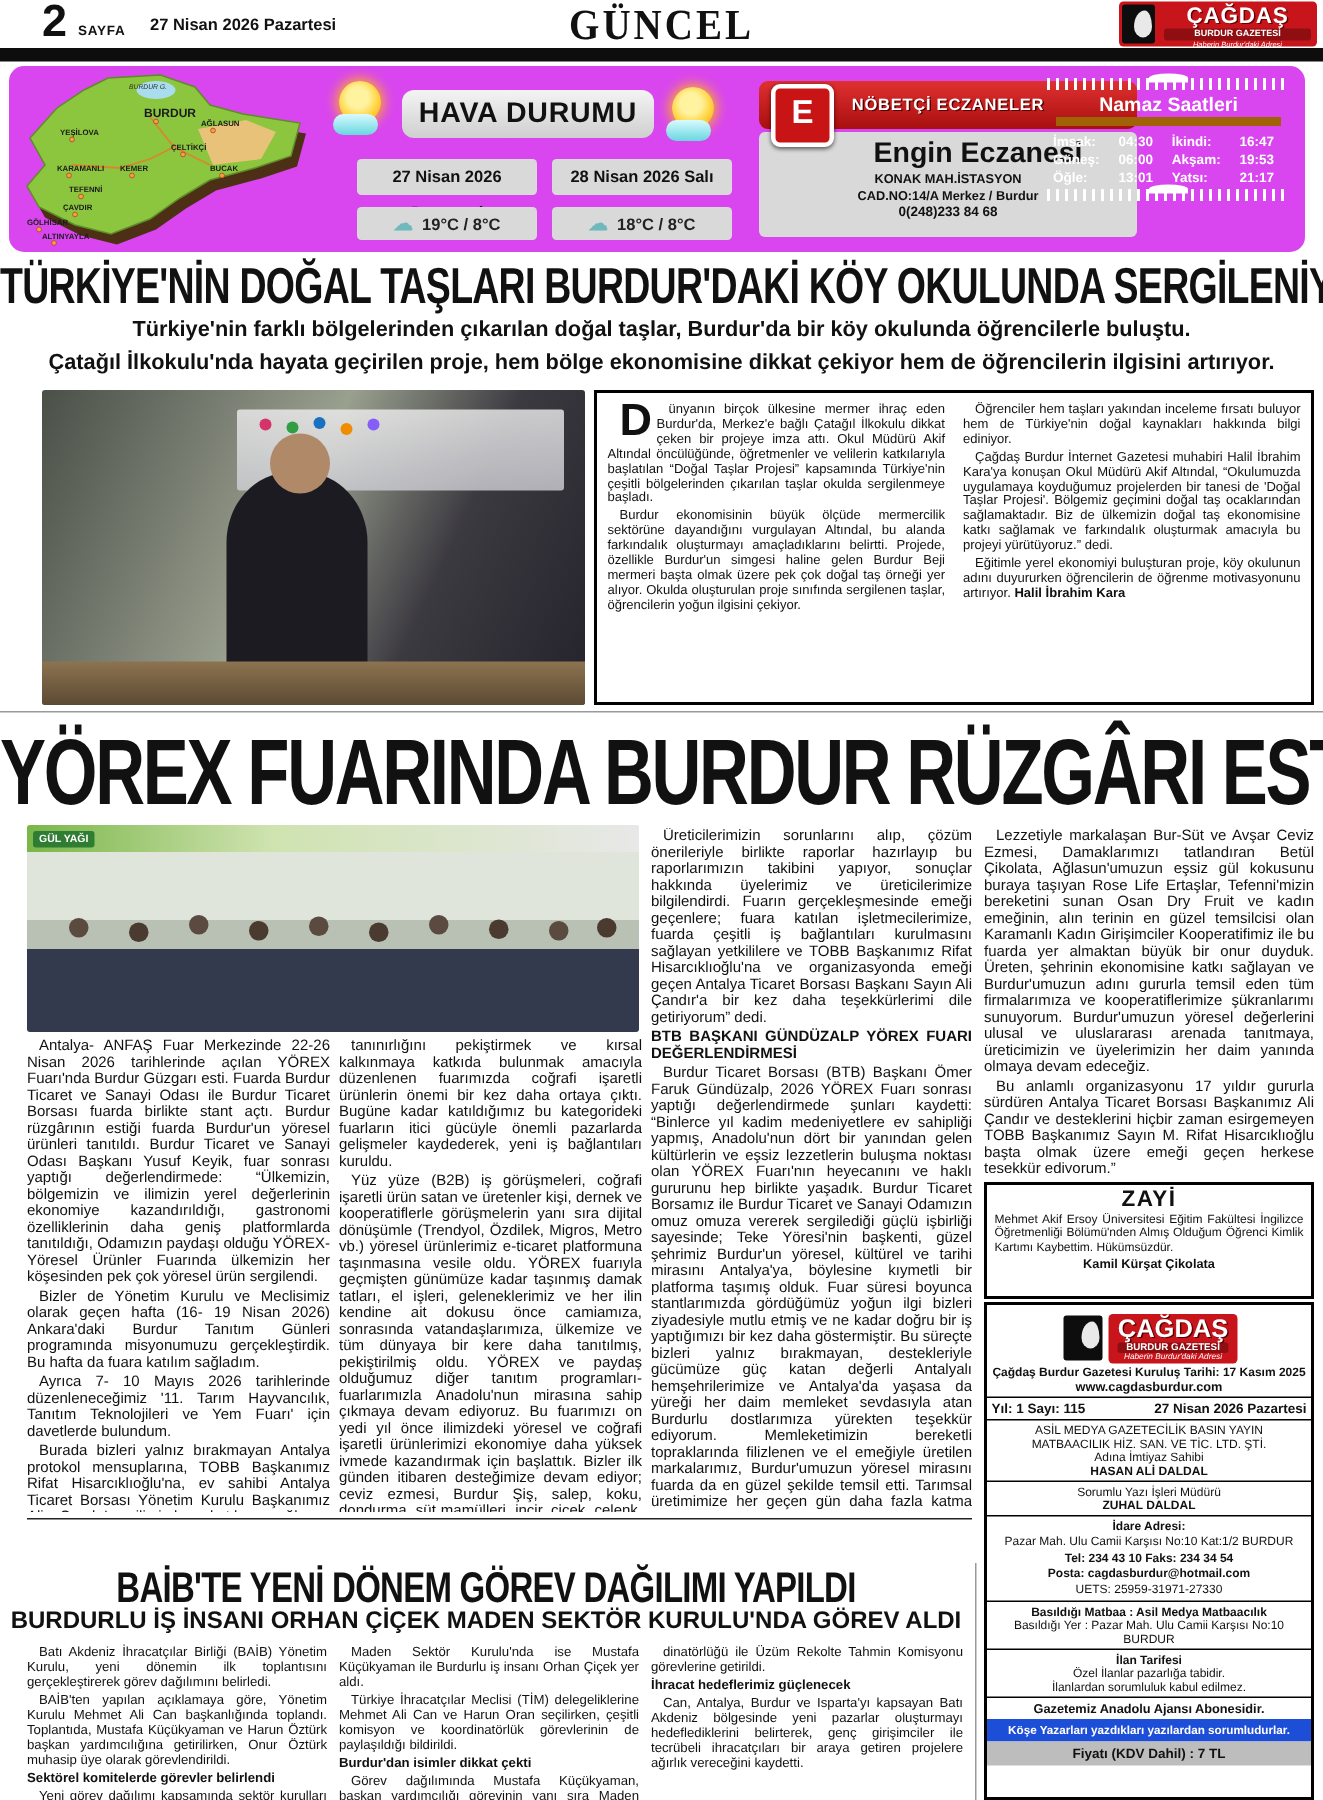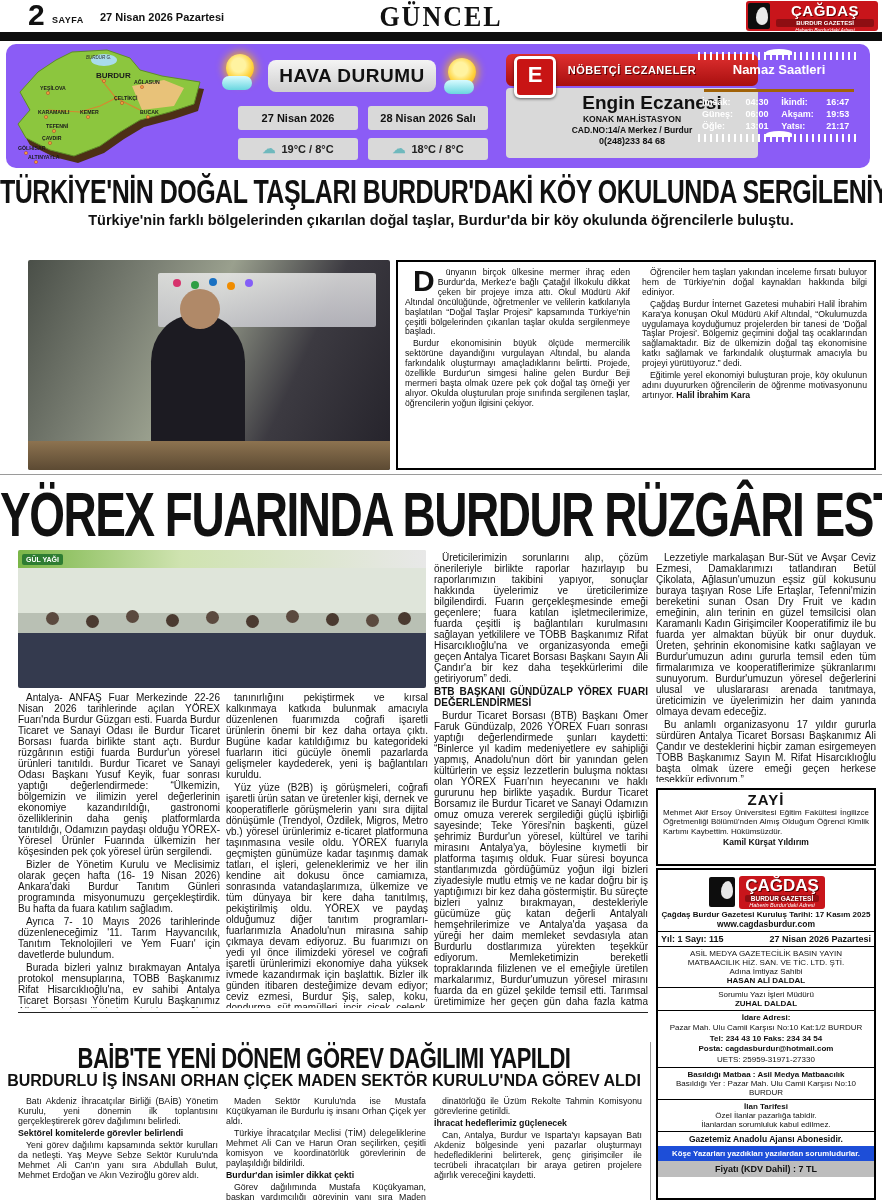--- a/index.html
+++ b/index.html
@@ -16,21 +16,21 @@
   .brandbox{position:absolute;right:4px;top:1px;width:132px;height:30px;background:#c8151b;border-radius:3px;display:flex;}
   .ata{width:22px;height:26px;margin:2px;background:#0d0d0d;border-radius:2px;position:relative;overflow:hidden;flex:none;}
   .ata::after{content:"";position:absolute;right:2px;top:4px;width:12px;height:18px;background:#e9e9e9;
         border-radius:60% 40% 50% 50%/60% 60% 40% 40%;}
   .brandtxt{flex:1;text-align:center;color:#fff;line-height:1;}
   .brandtxt .b1{font-size:15px;font-weight:900;letter-spacing:.5px;display:block;margin-top:2px;text-shadow:1px 1px 0 #600;}
   .brandtxt .b2{display:block;font-size:6px;font-weight:bold;background:#8e0e12;margin:1px 4px 0 4px;border-radius:2px;padding:1px 0;}
   .brandtxt .b3{display:block;font-size:5px;font-style:italic;margin-top:1px;}
   .hdr-bar{position:absolute;top:32px;left:0;width:882px;height:9px;background:#0d0d0d;}
   
-  .wstrip{position:absolute;top:44px;left:6px;width:864px;height:124px;background:#8b5cf6;border-radius:10px;}
+  .wstrip{position:absolute;top:44px;left:6px;width:864px;height:124px;background:#d946ef;border-radius:10px;}
   .mapbox{position:absolute;left:6px;top:4px;width:200px;height:116px;}
   .havabar{position:absolute;left:262px;top:16px;width:168px;height:32px;background:linear-gradient(#f4f4f4,#cfcfcf);
         border-radius:8px;text-align:center;font-weight:900;font-size:19px;line-height:32px;letter-spacing:.5px;color:#111;}
   .sun{position:absolute;width:36px;height:36px;}
   .sun .disc{position:absolute;left:4px;top:0;width:28px;height:28px;border-radius:50%;
         background:radial-gradient(circle at 45% 40%,#fff3a0 0 30%,#ffd23d 60%,#ff9e00 100%);
         box-shadow:0 0 8px 2px rgba(255,190,0,.8);}
   .sun .cld{position:absolute;left:0;bottom:0;width:30px;height:14px;border-radius:10px;
         background:linear-gradient(#d8fbff,#69d6e0);}
   .sun1{left:216px;top:10px;} .sun2{left:438px;top:14px;}
@@ -50,21 +50,21 @@
         border-radius:6px;color:#fff;font-weight:900;font-size:22px;text-align:center;line-height:32px;z-index:3;
         box-shadow:0 1px 3px rgba(0,0,0,.6);}
   .pharm .body{position:absolute;left:0;top:34px;width:100%;height:70px;background:#d9d9d9;border-radius:4px;
         text-align:center;color:#111;}
   .pharm .nm{font-size:19px;font-weight:900;margin-top:4px;padding-left:40px;}
   .pharm .ad{font-size:8.5px;font-weight:bold;line-height:1.25;}
   .pharm .ph{font-size:9px;font-weight:bold;margin-top:1px;}
   .namaz2{position:absolute;left:688px;top:8px;width:170px;height:108px;color:#fff;}
   .mosque{height:8px;margin:0 4px;background:repeating-linear-gradient(90deg,#fff 0 2px,transparent 2px 6px);position:relative;}
   .mosque::after{content:"";position:absolute;left:42%;top:-3px;width:16%;height:6px;background:#fff;border-radius:50% 50% 0 0;}
-  .ntitle{text-align:center;font-weight:bold;font-size:13px;border-bottom:3px solid #a16207;margin:2px 10px;padding-bottom:12px;}
+  .ntitle{text-align:center;font-weight:bold;font-size:13px;border-bottom:6px solid #a16207;margin:2px 10px;padding-bottom:1px;}
   .ngrid{display:grid;grid-template-columns:auto auto auto auto;gap:2px 6px;font-size:9px;padding:3px 8px;}
   .ngrid .nl{font-weight:bold;} .ngrid .nv{font-weight:bold;}
   
   .hlwrap{position:absolute;left:0;width:882px;text-align:center;}
   .cond{display:inline-block;font-weight:900;transform-origin:center top;white-space:nowrap;}
   .hl1{top:172px;} .hl1 .cond{font-size:25px;letter-spacing:-.5px;transform:scaleY(1.35);}
   .sub1{top:212px;font-size:14.5px;font-weight:bold;}
   .sub2{top:234px;font-size:14.5px;font-weight:bold;}
   .hl2{top:478px;} .hl2 .cond{font-size:46px;letter-spacing:-1.5px;transform:scaleY(1.35);}
   
@@ -233,20 +233,21 @@
           <span class="nv">21:17</span>
         </div>
       <div class="mosque"></div>
     </div>
   </div>
 
   <div class="hlwrap hl1">
     <span class="cond">TÜRKİYE'NİN DOĞAL TAŞLARI  BURDUR'DAKİ KÖY OKULUNDA SERGİLENİYOR</span>
   </div>
   <div class="hlwrap sub1">Türkiye'nin farklı bölgelerinden çıkarılan doğal taşlar, Burdur'da bir köy okulunda öğrencilerle buluştu.</div>
+  <div class="hlwrap sub2">Çatağıl İlkokulu'nda hayata geçirilen proje, hem bölge ekonomisine dikkat çekiyor hem de öğrencilerin ilgisini artırıyor.</div>
 
   <div class="s1photo">
     <div class="banner"></div>
     <div class="dots"></div>
     <div class="person"></div>
     <div class="head"></div>
     <div class="desk"></div>
   </div>
   <div class="s1box news">
       <p>Dünyanın birçok ülkesine mermer ihraç eden Burdur'da, Merkez'e bağlı Çatağıl İlkokulu dikkat çeken bir projeye imza attı. Okul Müdürü Akif Altındal öncülüğünde, öğretmenler ve velilerin katkılarıyla başlatılan “Doğal Taşlar Projesi” kapsamında Türkiye'nin çeşitli bölgelerinden çıkarılan taşlar okulda sergilenmeye başladı.</p>
@@ -287,21 +288,21 @@
   <div class="col news c4">
       <p>Lezzetiyle markalaşan Bur-Süt ve Avşar Ceviz Ezmesi, Damaklarımızı tatlandıran Betül Çikolata, Ağlasun'umuzun eşsiz gül kokusunu buraya taşıyan Rose Life Ertaşlar, Tefenni'mizin bereketini sunan Osan Dry Fruit ve kadın emeğinin, alın terinin en güzel temsilcisi olan Karamanlı Kadın Girişimciler Kooperatifimiz ile bu fuarda yer almaktan büyük bir onur duyduk. Üreten, şehrinin ekonomisine katkı sağlayan ve Burdur'umuzun adını gururla temsil eden tüm firmalarımıza ve kooperatiflerimize şükranlarımı sunuyorum. Burdur'umuzun yöresel değerlerini ulusal ve uluslararası arenada tanıtmaya, üreticimizin ve üyelerimizin her daim yanında olmaya devam edeceğiz.</p>
       <p>Bu anlamlı organizasyonu 17 yıldır gururla sürdüren Antalya Ticaret Borsası Başkanımız Ali Çandır ve desteklerini hiçbir zaman esirgemeyen TOBB Başkanımız Sayın M. Rifat Hisarcıklıoğlu başta olmak üzere emeği geçen herkese teşekkür ediyorum.”</p>
       <p class="bp">Halil İbrahim Kara</p>
     </div>
   <div class="hr2"></div>
 
   <div class="zayi">
     <div class="zt">ZAYİ</div>
     <div class="zb">Mehmet Akif Ersoy Üniversitesi Eğitim Fakültesi İngilizce Öğretmenliği Bölümü'nden Almış Olduğum Öğrenci Kimlik Kartımı Kaybettim. Hükümsüzdür.</div>
-    <div class="zs">Kamil Kürşat Yıldırım</div>
+    <div class="zs">Kamil Kürşat Çikolata</div>
   </div>
 
   <div class="mast">
     <div class="sec">
       <div class="mlogo">
         <div class="ata"></div>
         <div class="mlbig">
           <span class="b1">ÇAĞDAŞ</span>
           <span class="b2">BURDUR GAZETESİ</span>
           <span class="b3">Haberin Burdur'daki Adresi</span>
@@ -344,20 +345,21 @@
     <div class="blackline">Köşe Yazarları  yazdıkları yazılardan sorumludurlar.</div>
     <div class="grayline">Fiyatı (KDV Dahil) :  7 TL</div>
   </div>
 
   <div class="hlwrap hl3a">
     <span class="cond">BAİB'TE YENİ DÖNEM GÖREV DAĞILIMI YAPILDI</span>
   </div>
   <div class="hlwrap hl3b">BURDURLU İŞ İNSANI ORHAN ÇİÇEK MADEN SEKTÖR KURULU'NDA GÖREV ALDI</div>
   <div class="col news s3col c31">
       <p>Batı Akdeniz İhracatçılar Birliği (BAİB) Yönetim Kurulu, yeni dönemin ilk toplantısını gerçekleştirerek görev dağılımını belirledi.</p>
+      <p>BAİB'ten yapılan açıklamaya göre, Yönetim Kurulu Mehmet Ali Can başkanlığında toplandı. Toplantıda, Mustafa Küçükyaman ve Harun Öztürk başkan yardımcılığına getirilirken, Onur Öztürk muhasip üye olarak görevlendirildi.</p>
       <p class="bp">Sektörel komitelerde görevler belirlendi</p>
       <p>Yeni görev dağılımı kapsamında sektör kurulları da netleşti. Yaş Meyve Sebze Sektör Kurulu'nda Mehmet Ali Can'ın yanı sıra Abdullah Bulut, Mehmet Erdoğan ve Akın Veziroğlu görev aldı.</p>
     </div>
   <div class="col news s3col c32">
       <p>Maden Sektör Kurulu'nda ise Mustafa Küçükyaman ile Burdurlu iş insanı Orhan Çiçek yer aldı.</p>
       <p>Türkiye İhracatçılar Meclisi (TİM) delegeliklerine Mehmet Ali Can ve Harun Oran seçilirken, çeşitli komisyon ve koordinatörlük görevlerinin de paylaşıldığı bildirildi.</p>
       <p class="bp">Burdur'dan isimler dikkat çekti</p>
       <p>Görev dağılımında Mustafa Küçükyaman, başkan yardımcılığı görevinin yanı sıra Maden Sektör Kurulu'nda da görev üstlendi. Akın Veziroğlu'nun Ulusal Turunçgil Konseyi Temsilciliği ve Turunçgil Rekolte Tahmin Komisyonu'nda yer aldığı öğrenildi.</p>
     </div>
   <div class="col news s3col c33">

